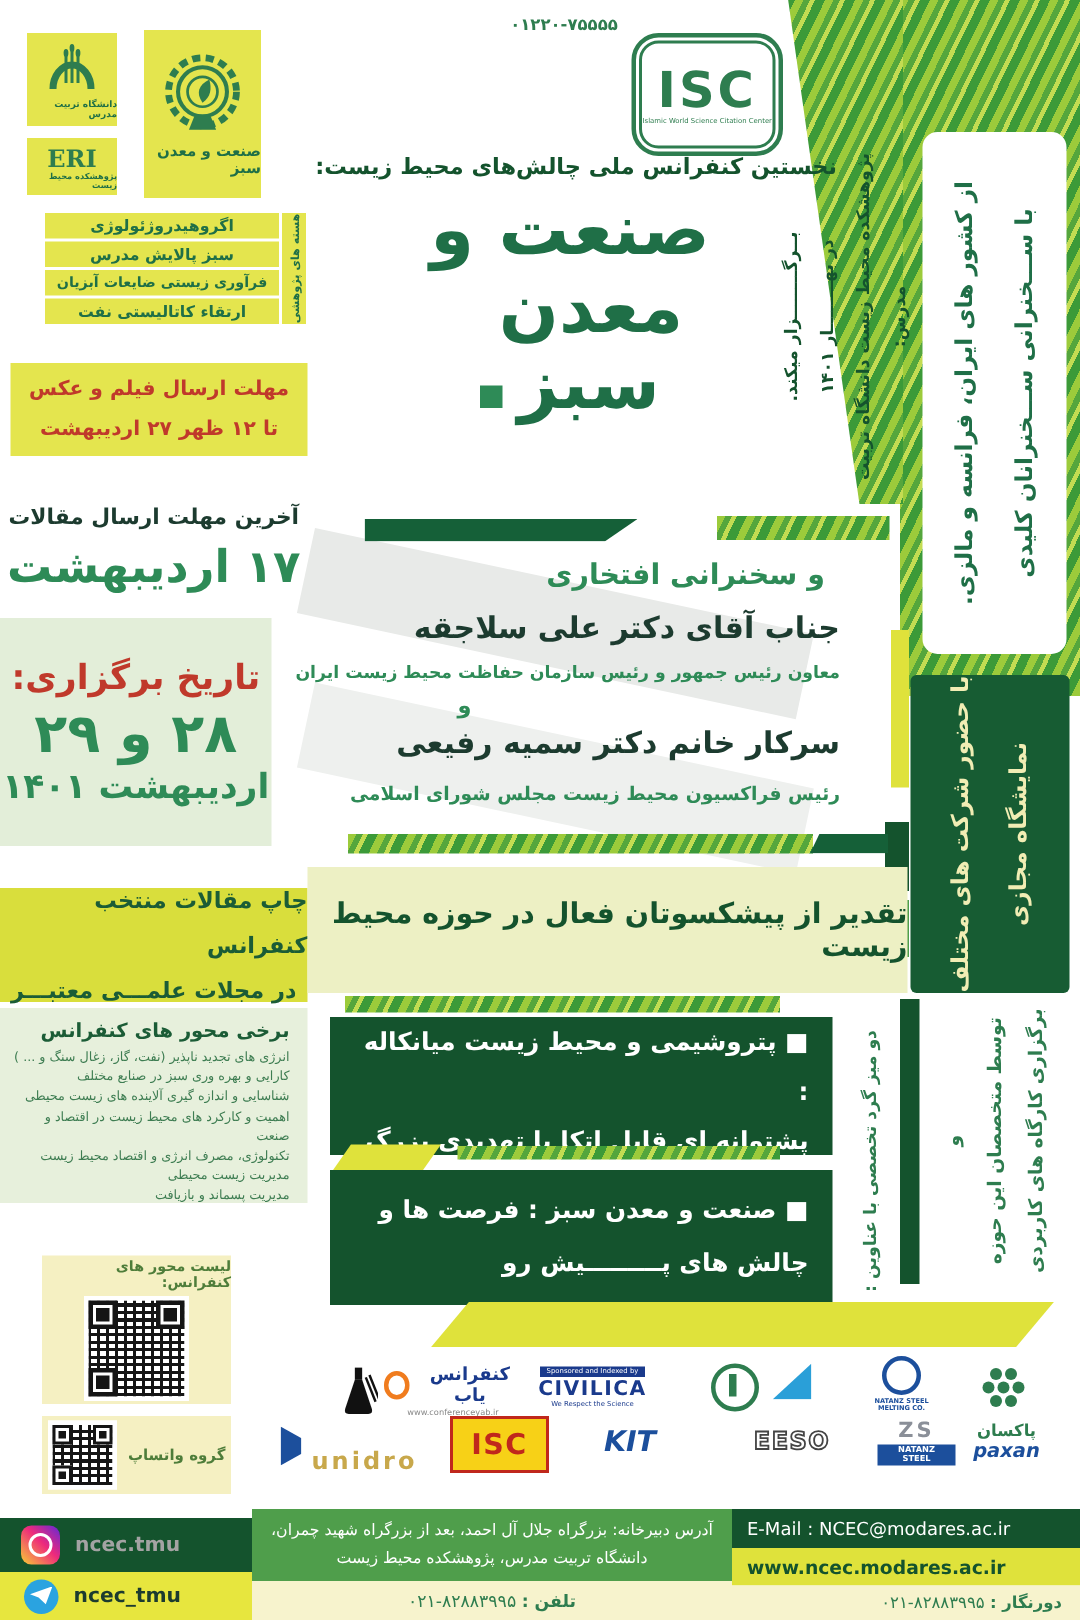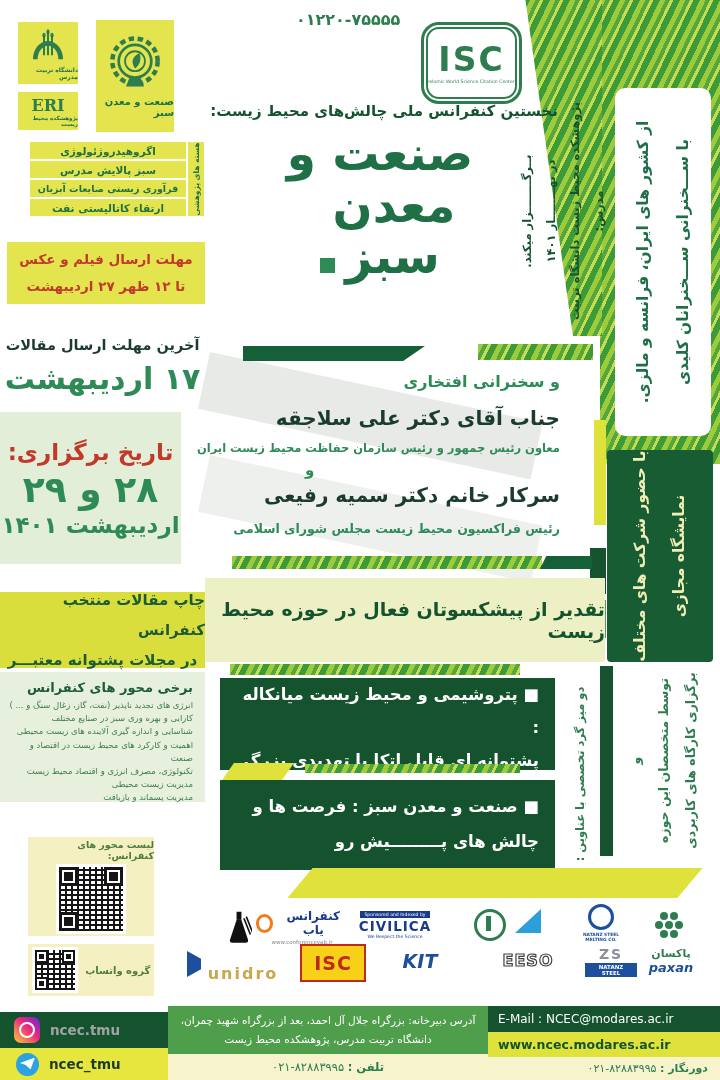--- a/index.html
+++ b/index.html
@@ -89,21 +89,21 @@
   </div>
 
   <div class="s flexc" style="left:0;top:412px;width:181px;height:152px;background:#e3eed9;text-align:right;">
     <div class="b red" style="font-size:23px;">تاریخ برگزاری:</div>
     <div class="b mgrn" style="font-size:36px;margin-top:4px;">۲۸ و ۲۹</div>
     <div class="b mgrn" style="font-size:23px;margin-top:2px;">اردیبهشت ۱۴۰۱</div>
   </div>
 
   <div class="s flexc b" style="left:0;top:592px;width:205px;height:76px;background:#d9de3c;color:#1b5c36;font-size:15px;line-height:2;">
     <div>چاپ مقالات منتخب کنفرانس</div>
-    <div>در مجلات پشتوانه معتبـــر</div>
+    <div>در مجلات علمـــی معتبـــر</div>
   </div>
 
   <div class="s" style="left:0;top:672px;width:205px;height:130px;background:#e7f0dc;padding:8px 12px 0 6px;">
     <div class="b" style="font-size:13px;color:#1b5c36;text-align:right;">برخی محور های کنفرانس</div>
     <div style="margin-top:4px;font-size:8.5px;line-height:1.55;color:#3e7d52;">
       <div>انرژی های تجدید ناپذیر (نفت، گاز، زغال سنگ و ... )</div>
       <div>کارایی و بهره وری سبز در صنایع مختلف</div>
       <div>شناسایی و اندازه گیری آلاینده های زیست محیطی</div>
       <div>اهمیت و کارکرد های محیط زیست در اقتصاد و صنعت</div>
       <div>تکنولوژی، مصرف انرژی و اقتصاد محیط زیست</div>
@@ -122,21 +122,21 @@
   </div>
   <div class="s" style="left:28px;top:944px;width:126px;height:52px;background:#f5f0c2;display:flex;align-items:center;justify-content:space-around;">
     <div class="b" style="font-size:10px;color:#4e7d3a;">گروه واتساپ</div>
     <div class="qr small" style="width:40px;height:40px;">
         <i class="tl"></i>
         <i class="tr"></i>
         <i class="bl"></i>
       </div>
   </div>
 
-  <div class="s b" dir="ltr" style="left:296px;top:10px;width:120px;font-size:16px;color:#2e7d4f;">۰۱۲۲۰-۷۵۵۵۵</div>
+  <div class="s b" dir="ltr" style="left:316px;top:10px;width:120px;text-align:center;font-size:11px;color:#2e7d4f;">۰۱۲۲۰-۷۵۵۵۵</div>
   <div class="s" style="left:421px;top:22px;width:101px;height:82px;border:3px solid #2e7d4f;border-radius:18px;background:#fff;padding:2px;">
     <div style="width:100%;height:100%;border:2px solid #2e7d4f;border-radius:13px;display:flex;flex-direction:column;align-items:center;justify-content:center;box-sizing:border-box;" dir="ltr">
       <div class="b" style="font-size:33px;color:#2e7d4f;letter-spacing:2px;line-height:1;">ISC</div>
       <div style="font-size:4.6px;color:#2e7d4f;margin-top:3px;">Islamic World Science Citation Center</div>
     </div>
   </div>
 
   <div class="s b dgrn" style="left:200px;top:102px;width:358px;text-align:right;font-size:15px;">نخستین کنفرانس ملی چالش‌های محیط زیست:</div>
 
   <div class="s b" style="left:210px;top:128px;width:340px;text-align:center;color:#1f6f47;font-size:47px;line-height:1.1;">
@@ -149,21 +149,21 @@
     <div class="rot b dgrn" style="width:246px;height:76px;left:-85px;top:85px;font-size:11.5px;line-height:2.1;">
       <div>بــرگــــــــزار میکند.</div>
       <div>در بهــــــــار ۱۴۰۱</div>
       <div>پژوهشکده محیط زیست دانشگاه تربیت مدرس:</div>
     </div>
   </div>
 
   <div class="s" style="left:243px;top:346px;width:182px;height:15px;background:#156038;clip-path:polygon(0 0,100% 0,88% 100%,0 100%);"></div>
   <div class="s stripes" style="left:478px;top:344px;width:115px;height:16px;"></div>
 
-  <div class="s b mgrn" style="left:210px;top:372px;width:350px;font-size:16px;">و سخنرانی افتخاری</div>
+  <div class="s b mgrn" style="left:200px;top:372px;width:350px;font-size:19px;">و سخنرانی افتخاری</div>
   <div class="s b ink" style="left:210px;top:406px;width:350px;text-align:right;font-size:20px;">جناب آقای دکتر علی سلاجقه</div>
   <div class="s b mgrn" style="left:160px;top:441px;width:400px;text-align:right;font-size:11.5px;">معاون رئیس جمهور و رئیس سازمان حفاظت محیط زیست ایران</div>
   <div class="s b mgrn" style="left: 210px; top: 461px; width: 350px; padding-left: 95px; font-size: 15px; box-sizing: border-box; text-align: left; direction: rtl; padding-right: 0px;">و</div>
   <div class="s b ink" style="left:210px;top:483px;width:350px;text-align:right;font-size:20px;">سرکار خانم دکتر سمیه رفیعی</div>
   <div class="s b mgrn" style="left:210px;top:521px;width:350px;text-align:right;font-size:12.5px;">رئیس فراکسیون محیط زیست مجلس شورای اسلامی</div>
 
   <div class="s stripes" style="left:232px;top:556px;width:310px;height:13px;"></div>
   <div class="s" style="left:540px;top:556px;width:52px;height:13px;background:#156038;clip-path:polygon(12% 0,100% 0,100% 100%,0 100%);"></div>
 
   <div class="s flexc b dgrn" style="left:205px;top:578px;width:400px;height:84px;background:#edf0c4;font-size:19px;">

